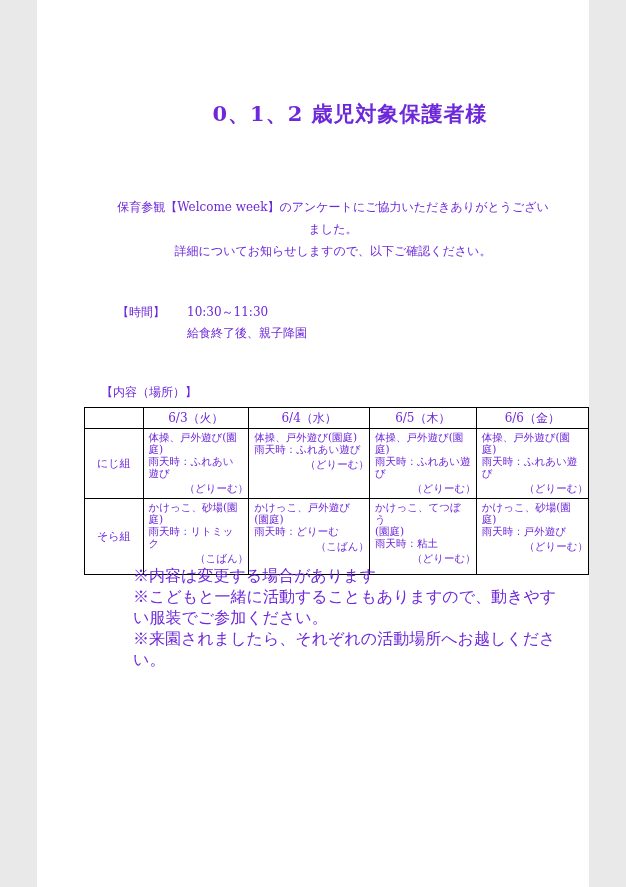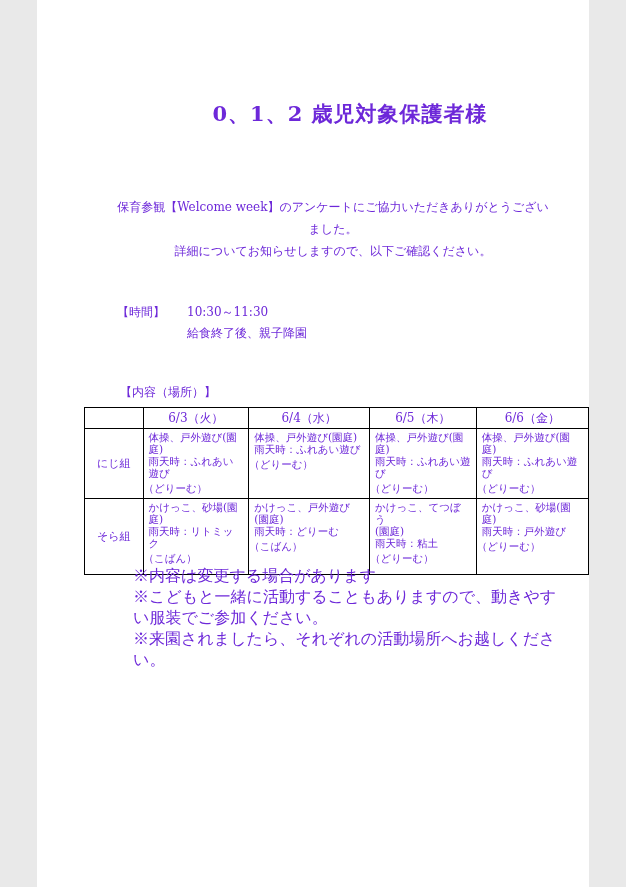--- a/index.html
+++ b/index.html
@@ -27,21 +27,21 @@
   }
   .section{
     position:absolute;left:80px;right:30px;
     font-size:12px;line-height:21px;margin-top:34px;
   }
   .section-time{top:268px;}
   .section-items{top:327px;}
   .label{display:inline-block;width:70px;vertical-align:top;}
   .tabbed{margin-left:70px;}
   .contents-label{
-    position:absolute;top:384px;left:83px;
+    position:absolute;top:384px;left:64px;
     font-size:12px;
   }
   table.schedule{
     position:absolute;top:407px;left:47px;
     border-collapse:collapse;
     table-layout:fixed;
     font-size:10.5px;
   }
   table.schedule td{
     border:1px solid #000000;
@@ -60,21 +60,21 @@
     font-size:11px;
   }
   td.activity{
     vertical-align:top;
   }
   td.activity .ln{
     padding:0 5px;line-height:12px;
   }
   td.activity .ln:first-child{padding-top:2px;}
   td.activity .ctr{
-    text-align:left;line-height:18.8px;
+    text-align:right;line-height:18.8px;
   }
   .notes{
     position:absolute;top:565px;left:96px;right:20px;
     font-size:16px;line-height:21px;
   }
 </style>
 </head>
 <body>
 
 <div class="page">

